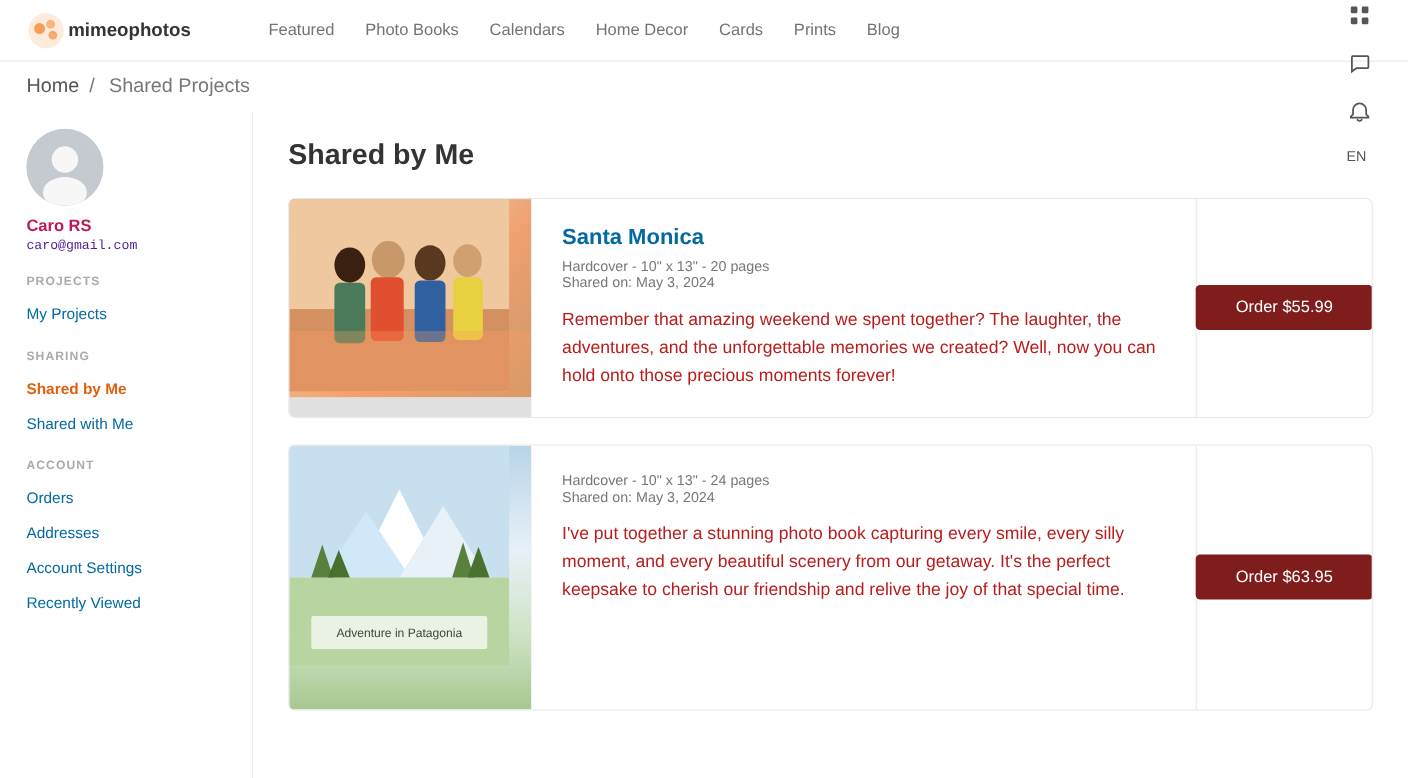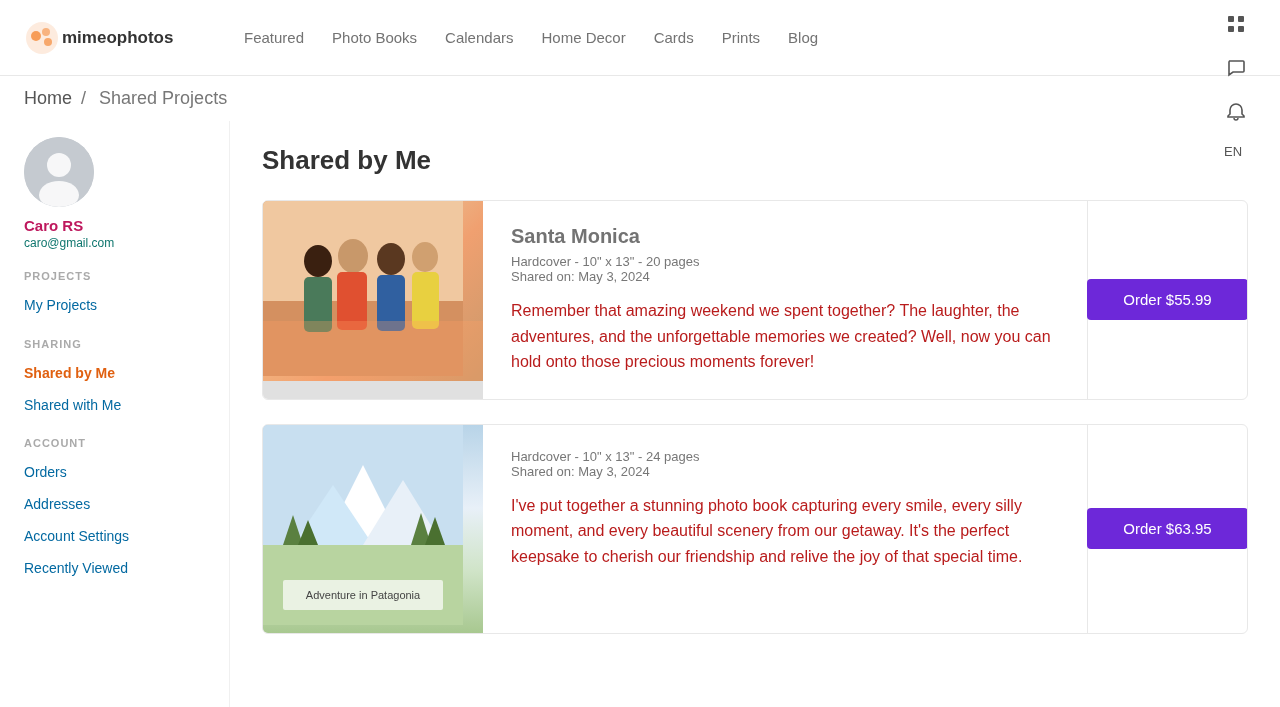--- a/index.html
+++ b/index.html
@@ -1,63 +1,63 @@
 <!DOCTYPE html>
 <html><head>
   <meta charset="utf-8">
   <style>
     * { box-sizing: border-box; margin: 0; padding: 0; }
     body { font-family: -apple-system, BlinkMacSystemFont, 'Segoe UI', sans-serif; background: #fff; color: #333; font-size: 14px; }
 
     
-    nav { display: flex; align-items: center; height: 76px; border-bottom: 1px solid #e8e8e8; padding: 0 24px; }
+    nav { display: flex; align-items: center; height: 56px; border-bottom: 1px solid #e8e8e8; padding: 0 24px; }
     .logo { display: flex; align-items: center; margin-right: 40px; }
     .nav-links { display: flex; gap: 28px; flex: 1; }
     .nav-link { font-size: 15px; color: #737373; text-decoration: none; cursor: pointer; }
     .nav-icons { display: flex; gap: 20px; margin-left: auto; flex-direction: column; }
     .nav-icon { width: 24px; height: 24px; cursor: pointer; display: flex; align-items: center; justify-content: center; color: #555; font-size: 18px; }
     .nav-avatar { width: 32px; height: 32px; border-radius: 50%; background: #b0bec5; overflow: hidden; cursor: pointer; }
     .nav-lang { font-size: 13px; color: #555; cursor: pointer; }
 
     
     .breadcrumb { padding: 12px 24px; font-size: 18px; color: #777; }
     .breadcrumb a { color: #555; text-decoration: none; cursor: pointer; }
     .breadcrumb span { margin: 0 4px; }
 
     
     .layout { display: flex; min-height: calc(100vh - 61px - 36px); }
 
     
     .sidebar { width: 230px; flex-shrink: 0; padding: 16px 24px; border-right: 1px solid #f0f0f0; }
     .user-avatar { width: 70px; height: 70px; border-radius: 50%; background: #c5cad0; overflow: hidden; margin-bottom: 10px; }
     .user-name { font-size: 15px; font-weight: 600; color: #be185d; margin-bottom: 2px; }
-    .user-email { font-size: 12px; color: #0f766e; margin-bottom: 20px; }
+    .user-email { font-size: 12px; color: #4c1d95; margin-bottom: 20px; font-family: Liberation Mono, monospace; }
     .sidebar-section-title { font-size: 11px; font-weight: 700; color: #aaa; text-transform: uppercase; letter-spacing: 1px; margin-bottom: 8px; margin-top: 16px; }
     .sidebar-item { font-size: 14px; color: #0369a1; padding: 4px 0; cursor: pointer; line-height: 1.7; }
     .sidebar-item.active { color: #e06010; font-weight: 600; }
 
     
     .main { flex: 1; padding: 24px 32px; }
     .page-title { font-size: 26px; font-weight: 600; color: #333; margin-bottom: 24px; }
 
     
     .project-card { display: flex; border: 1px solid #e8e8e8; border-radius: 6px; margin-bottom: 24px; overflow: hidden; background: #fff; }
     .card-thumb { width: 220px; flex-shrink: 0; background: #e0e0e0; overflow: hidden; }
     .card-body { flex: 1; padding: 24px 28px; }
-    .card-title { font-size: 20px; font-weight: 600; color: #737373; margin-bottom: 6px; }
+    .card-title { font-size: 20px; font-weight: 600; color: #0369a1; margin-bottom: 6px; }
     .card-meta { font-size: 13px; color: #777; margin-bottom: 14px; }
     .card-desc { font-size: 16px; color: #b91c1c; line-height: 1.6; }
     .card-order { width: 160px; flex-shrink: 0; display: flex; align-items: center; justify-content: center; border-left: 1px solid #e8e8e8; }
-    .order-btn { background: #6d28d9; color: #fff; border: none; border-radius: 4px; padding: 12px 36px; font-size: 15px; cursor: pointer; font-weight: 500; white-space: nowrap; }
+    .order-btn { background: #7f1d1d; color: #fff; border: none; border-radius: 4px; padding: 12px 36px; font-size: 15px; cursor: pointer; font-weight: 500; white-space: nowrap; }
 
     
     .thumb-santa { width: 100%; height: 180px; background: linear-gradient(135deg, #d4a574 0%, #e8c89a 30%, #f0a070 60%, #c8986a 100%); position: relative; display: flex; align-items: center; justify-content: center; }
     .thumb-santa::after { content: ''; position: absolute; bottom: 0; left: 0; right: 0; height: 60px; background: rgba(255,160,100,0.3); }
 
-    .thumb-patagonia { width: 100%; height: 208px; background: linear-gradient(180deg, #b8d4e8 0%, #e8f0f8 40%, #d0e4c8 70%, #a8c890 100%); position: relative; display: flex; align-items: flex-end; justify-content: center; padding-bottom: 8px; }
+    .thumb-patagonia { width: 100%; height: 240px; background: linear-gradient(180deg, #b8d4e8 0%, #e8f0f8 40%, #d0e4c8 70%, #a8c890 100%); position: relative; display: flex; align-items: flex-end; justify-content: center; padding-bottom: 8px; }
 
     
     .avatar-svg { width: 70px; height: 70px; }
   </style>
 </head>
 <body>
 
 <nav>
   <div class="logo">
     <svg width="180" height="36" viewBox="0 0 180 36">

